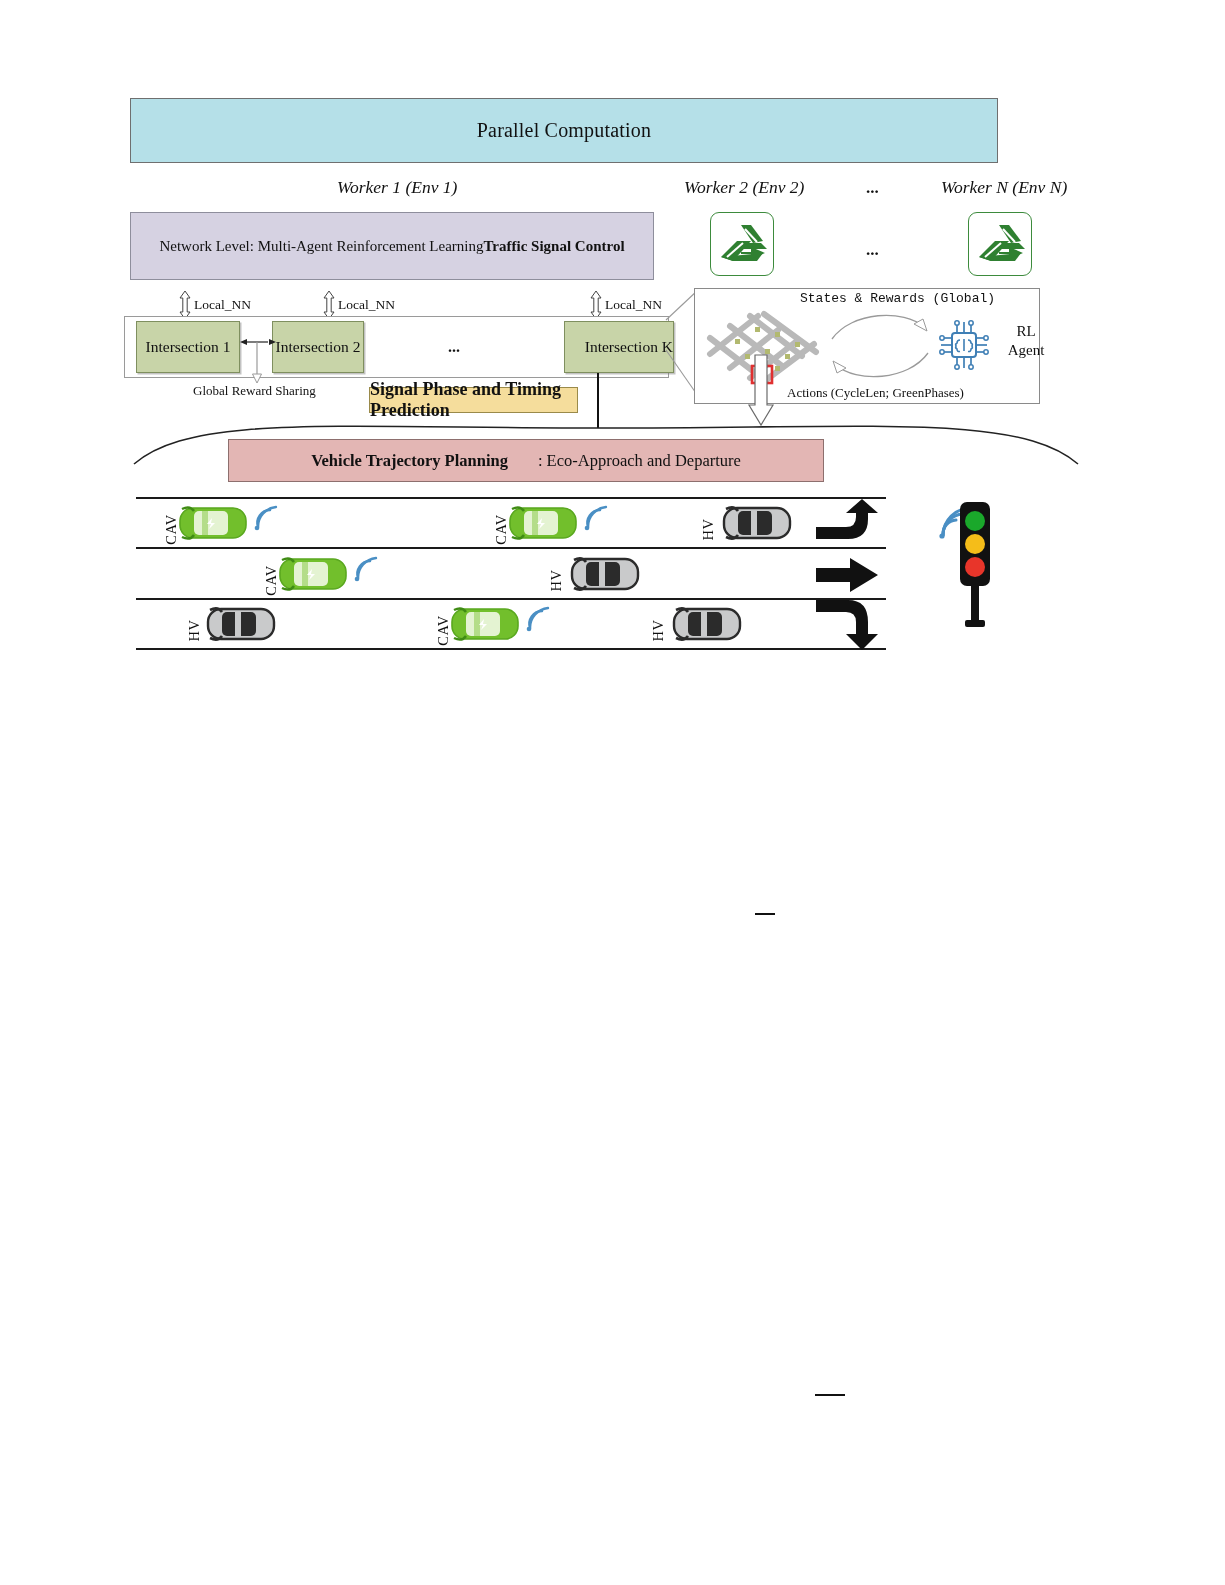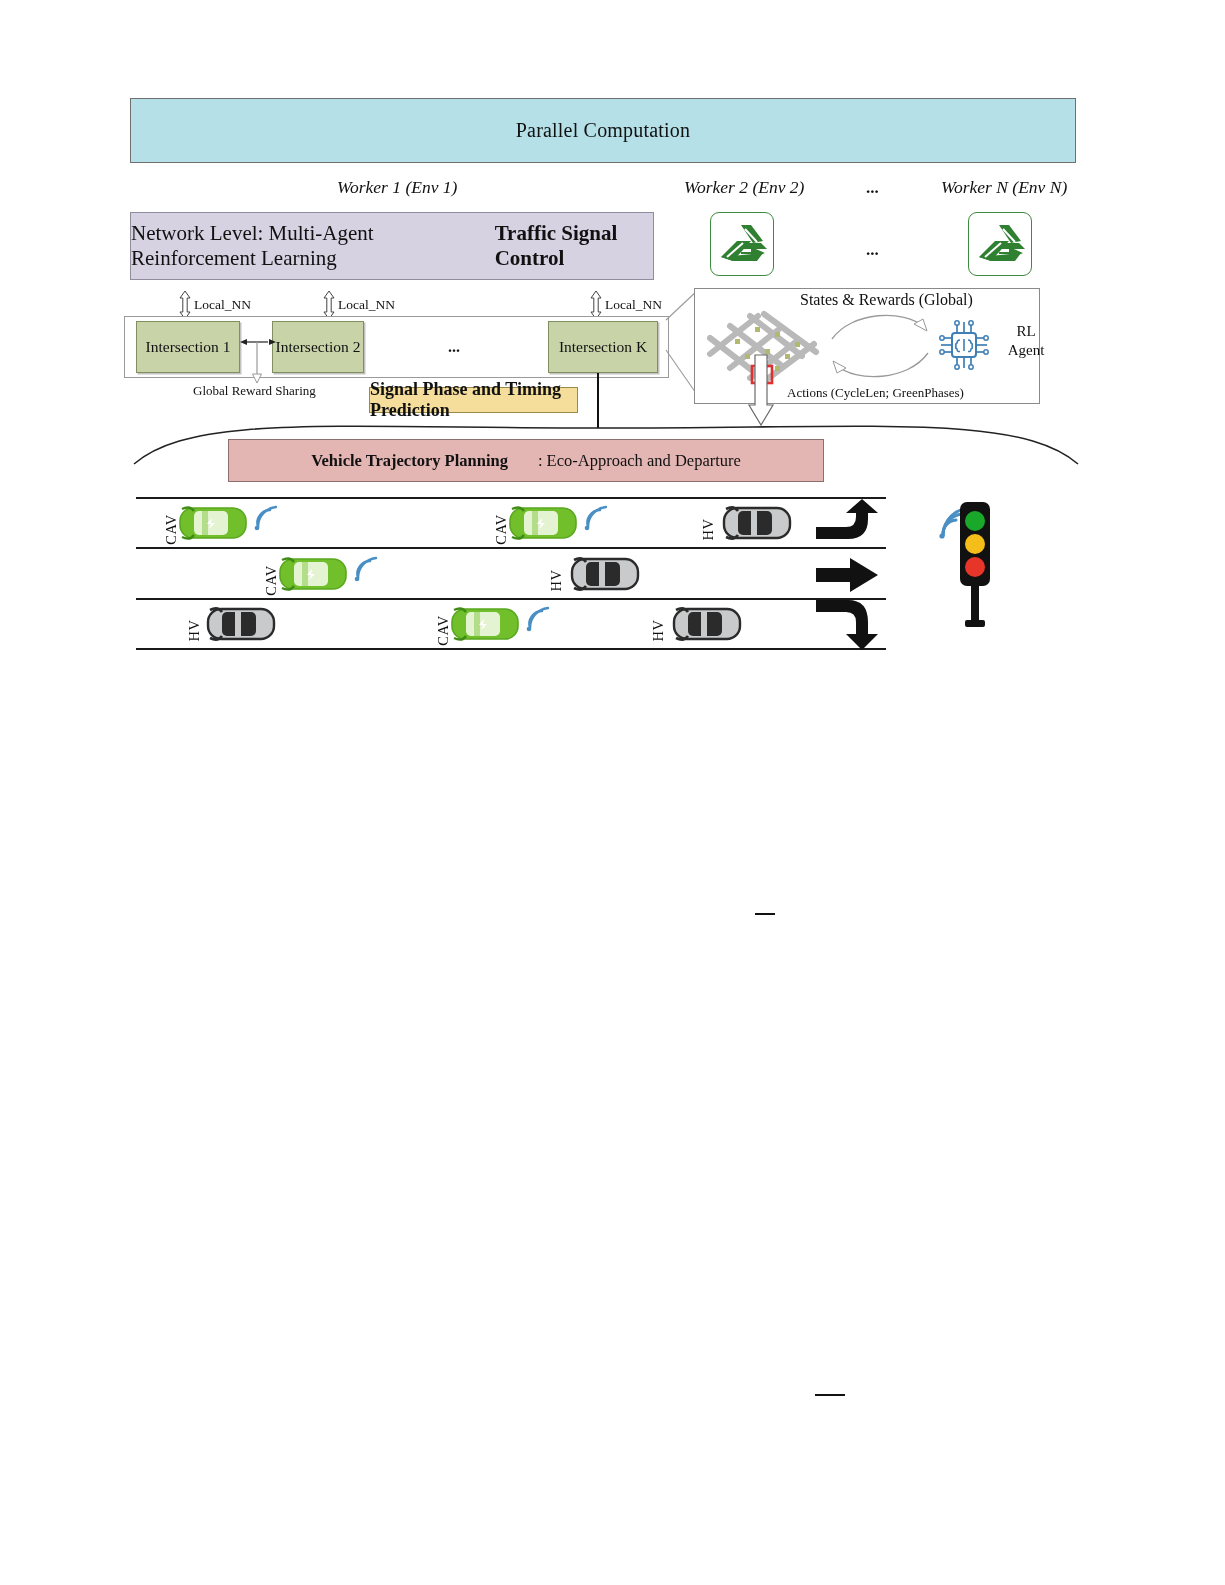--- a/index.html
+++ b/index.html
@@ -8,21 +8,21 @@
     width:1225px; height:1585px; position:relative;
     background:#ffffff;
     font-family:"Liberation Serif", "DejaVu Serif", serif;
     color:#111;
     overflow:hidden;
   }
   .abs { position:absolute; }
 
   
   #parallel-bar {
-    left:130px; top:98px; width:946px; height:65px;
+    left:130px; top:98px; width:868px; height:65px;
     background:#b5e0e8; border:1px solid #6f6f6f;
     display:flex; align-items:center; justify-content:center;
     font-size:20px; letter-spacing:.2px;
   }
 
   
   .worker-label { font-size:17.5px; white-space:nowrap;font-style:italic; }
   #worker1-label { left:337px; top:177px; }
   #worker2-label { left:684px; top:177px; }
   #workerN-label { left:941px; top:177px; }
@@ -35,21 +35,21 @@
     background:#fff;
   }
   #worker2-tile { left:710px; top:212px; }
   #workerN-tile { left:968px; top:212px; }
 
   
   #network-level-box {
     left:130px; top:212px; width:524px; height:68px;
     background:#d6d2e2; border:1px solid #8e8e9c;
     display:flex; align-items:center; justify-content:center;
-    font-size:21px;
+    font-size:15px;
   }
   #network-level-box b { font-weight:bold; }
 
   
   .localnn { display:flex; align-items:center; gap:2px; }
   .localnn .txt { font-size:13.5px; }
   #localnn-1 { left:178px; top:290px; }
   #localnn-2 { left:322px; top:290px; }
   #localnn-3 { left:589px; top:290px; }
 
@@ -60,38 +60,38 @@
   }
   .intersection-box {
     position:absolute; height:52px;
     background:#c8d4a8; border:1px solid #7f8f5f;
     display:flex; align-items:center; justify-content:center;
     font-size:15.5px;
     box-shadow:1.5px 1.5px 0 rgba(120,120,120,.45);
   }
   #intersection-1 { left:136px; top:321px; width:104px; }
   #intersection-2 { left:272px; top:321px; width:92px;text-align:center; }
-  #intersection-k { left:548px; top:321px; width:110px; }
+  #intersection-k { left:564px; top:321px; width:110px;justify-content:flex-end; }
   #intersection-dots { left:448px; top:338px; font-size:16px; font-weight:bold; }
 
   #global-reward-label { left:193px; top:383px; font-size:13px; }
 
   #spat-box {
     left:369px; top:387px; width:209px; height:26px;
     background:#f5dd9c; border:1px solid #9a8a4a;
     display:flex; align-items:center; justify-content:center;
     font-size:18px; font-weight:bold;
   }
 
   
   #rl-panel {
     left:694px; top:288px; width:346px; height:116px;
     border:1px solid #8a8a8a; background:#fff;
   }
-  #states-rewards-label { left:800px; top:291px; font-size:16px; }
+  #states-rewards-label { left:800px; top:291px; font-size:13px;font-family:Liberation Mono, monospace; }
   #actions-label { left:787px; top:385px; font-size:13px; }
   #rl-agent-label {
     left:988px; top:322px; width:52px; font-size:15px;
     text-align:center; line-height:1.25;margin-left:12px;
   }
 
   
   #vtp-box {
     left:228px; top:439px; width:596px; height:43px;
     background:#e3b6b4; border:1px solid #8d6f6e;

